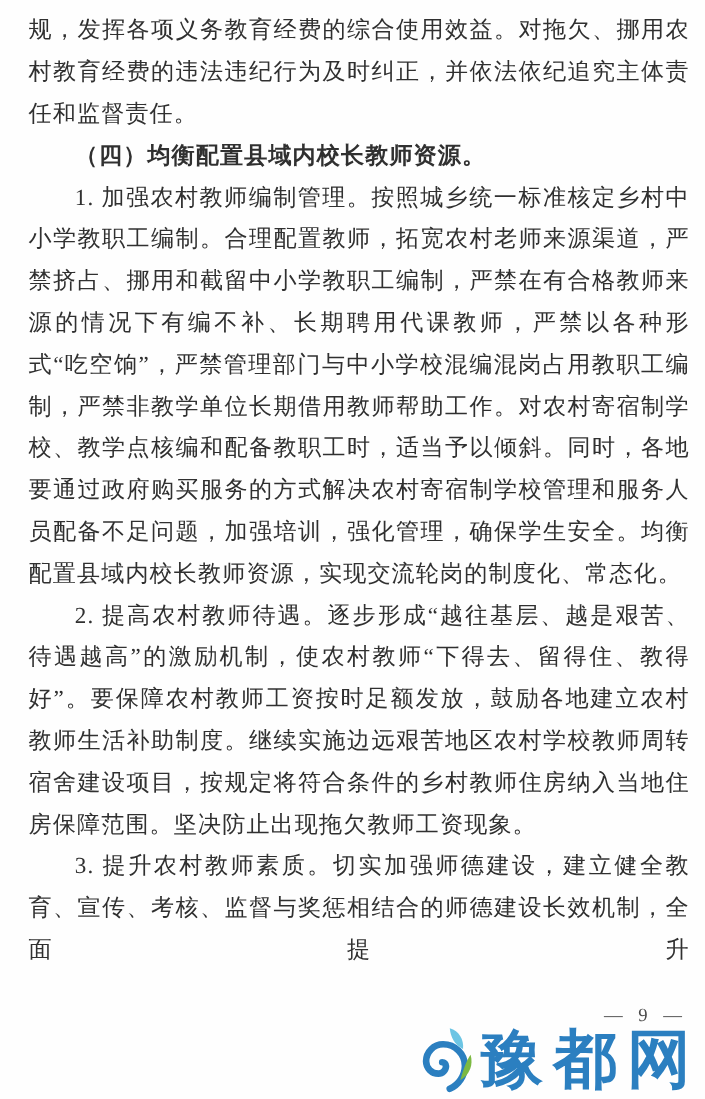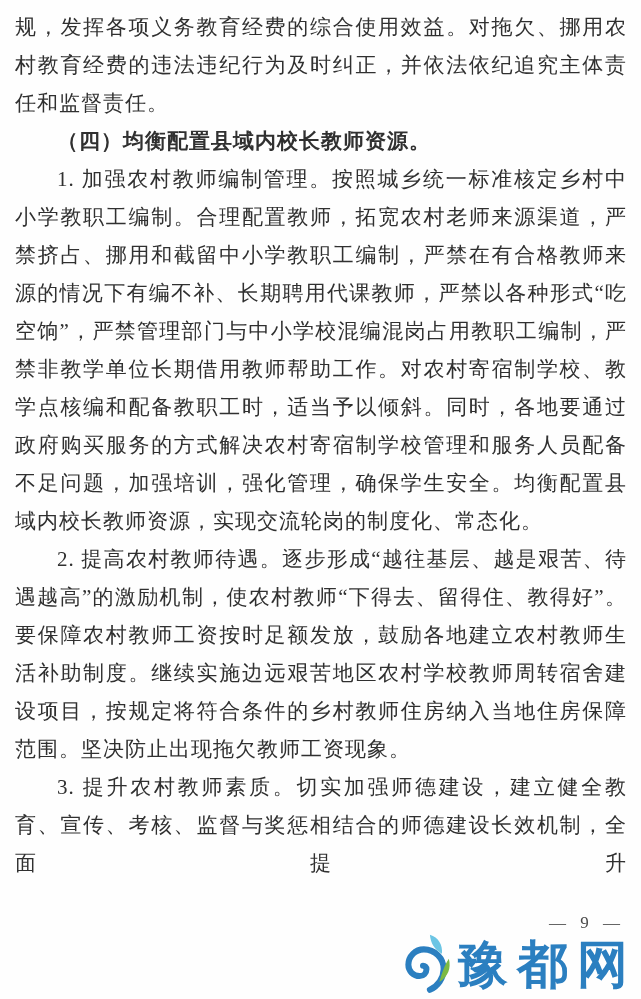--- a/index.html
+++ b/index.html
@@ -8,21 +8,21 @@
     background: #ffffff;
   }
   .page {
     position: relative;
     width: 641px;
     height: 999px;
     margin: 0 auto;
     background: #fefefe;
     overflow: hidden;
     box-sizing: border-box;
-    padding: 8px 14px 0 15px;
+    padding: 8px 14px 0 26px;
   }
   .doc p {
     font-family: "Liberation Serif", "DejaVu Serif", serif;
     font-size: 21px;
     line-height: 38px;
     letter-spacing: 1px;
     color: #303030;
     text-align: justify;
     margin: 0;
   }
@@ -44,21 +44,21 @@
     right: 4px;
     bottom: 4px;
     display: flex;
     align-items: center;
     gap: 3px;
   }
   .logo svg { display: block; }
   .logo-text {
     font-family: "Liberation Sans", "DejaVu Sans", sans-serif;
     font-weight: bold;
-    font-size: 51px;
+    font-size: 58px;
     line-height: 1;
     color: #2b7fc0;
     letter-spacing: 9px;
     white-space: nowrap;
   }
 </style>
 </head>
 <body>
 
 <div class="page">

